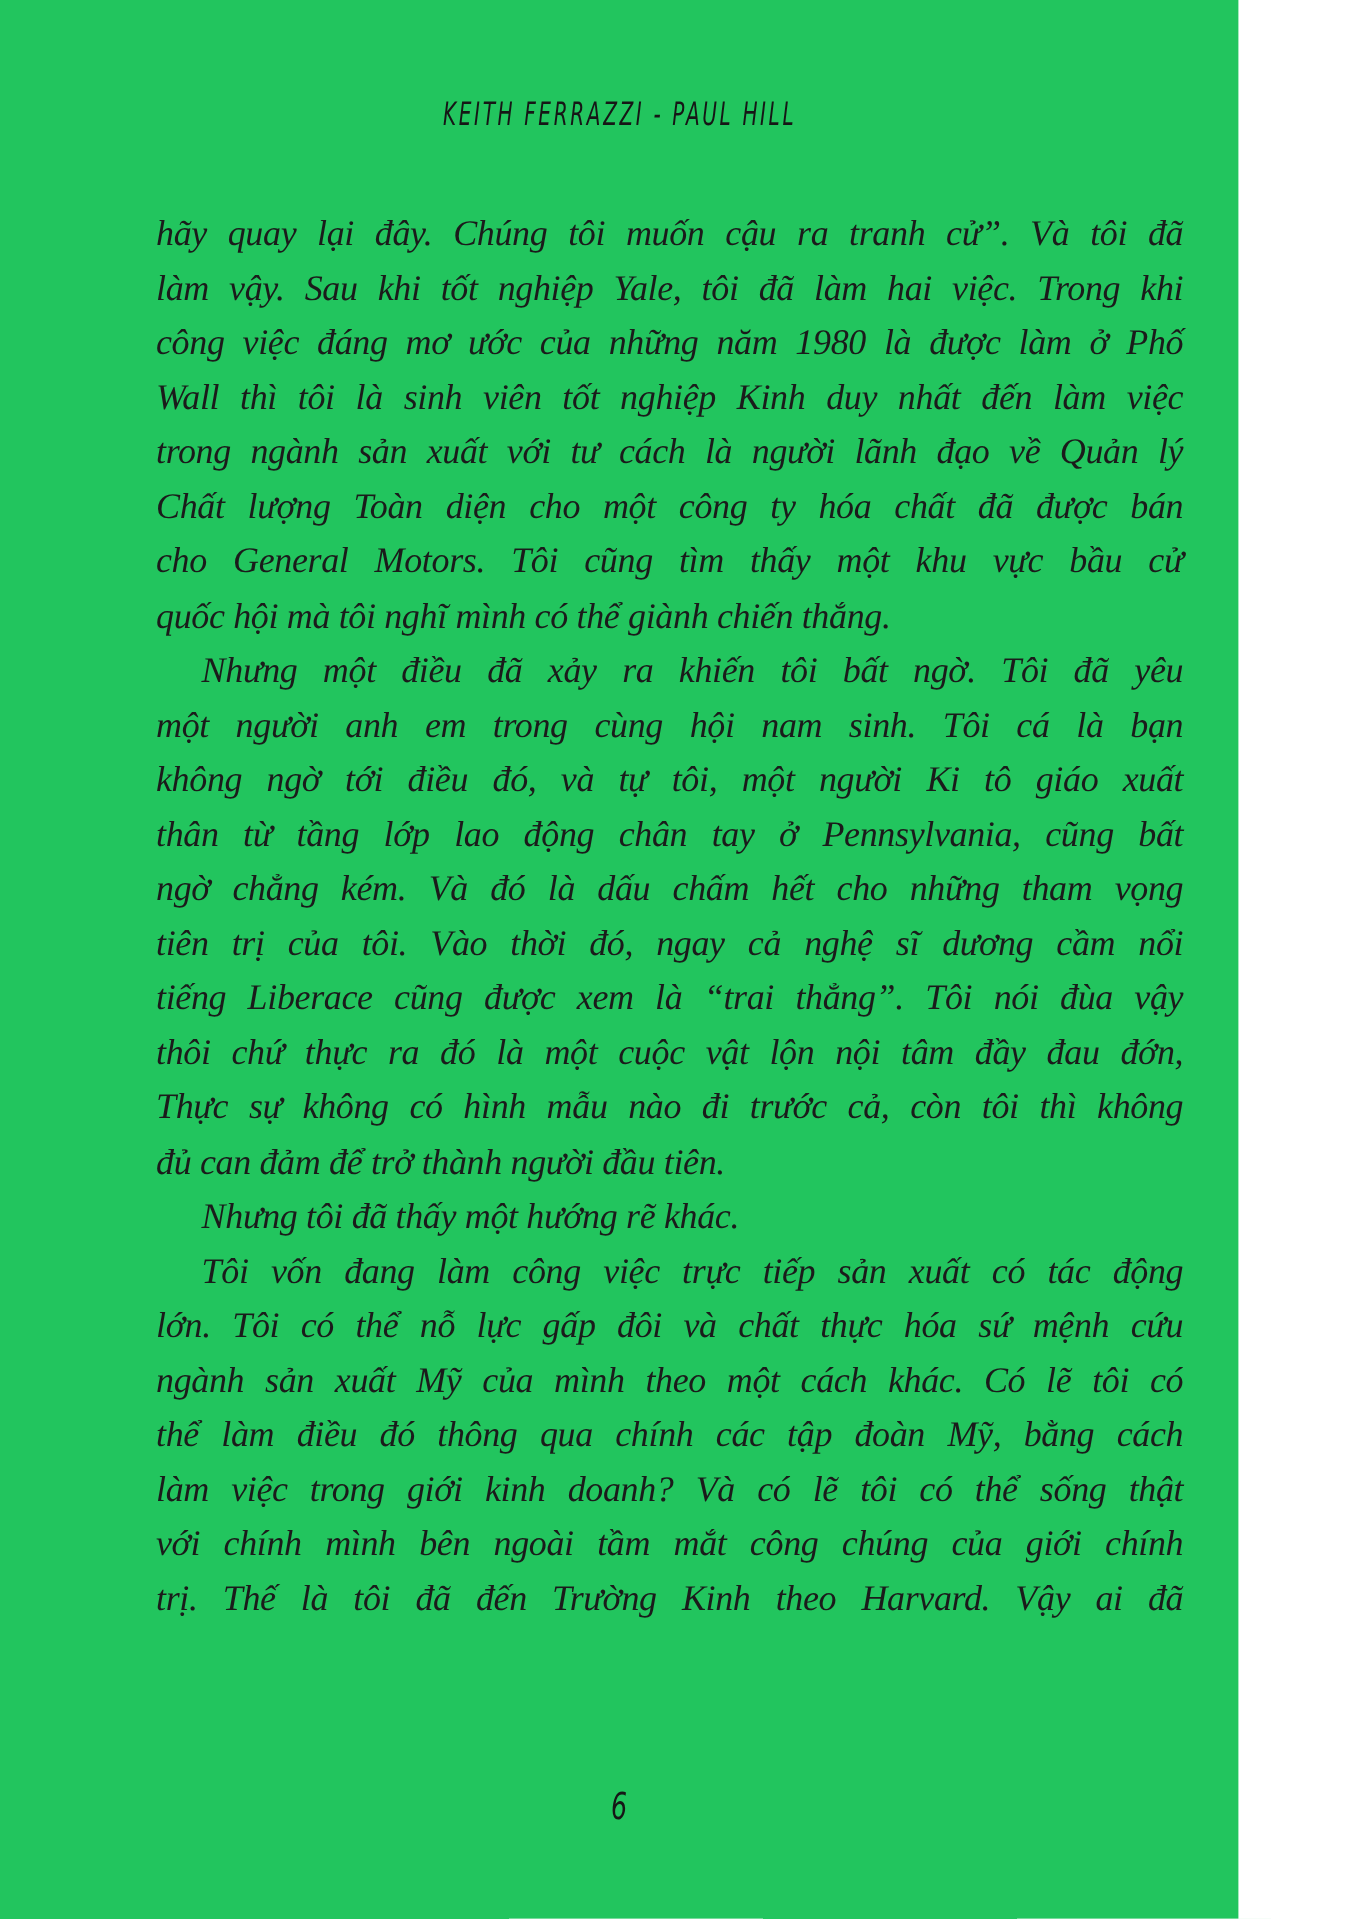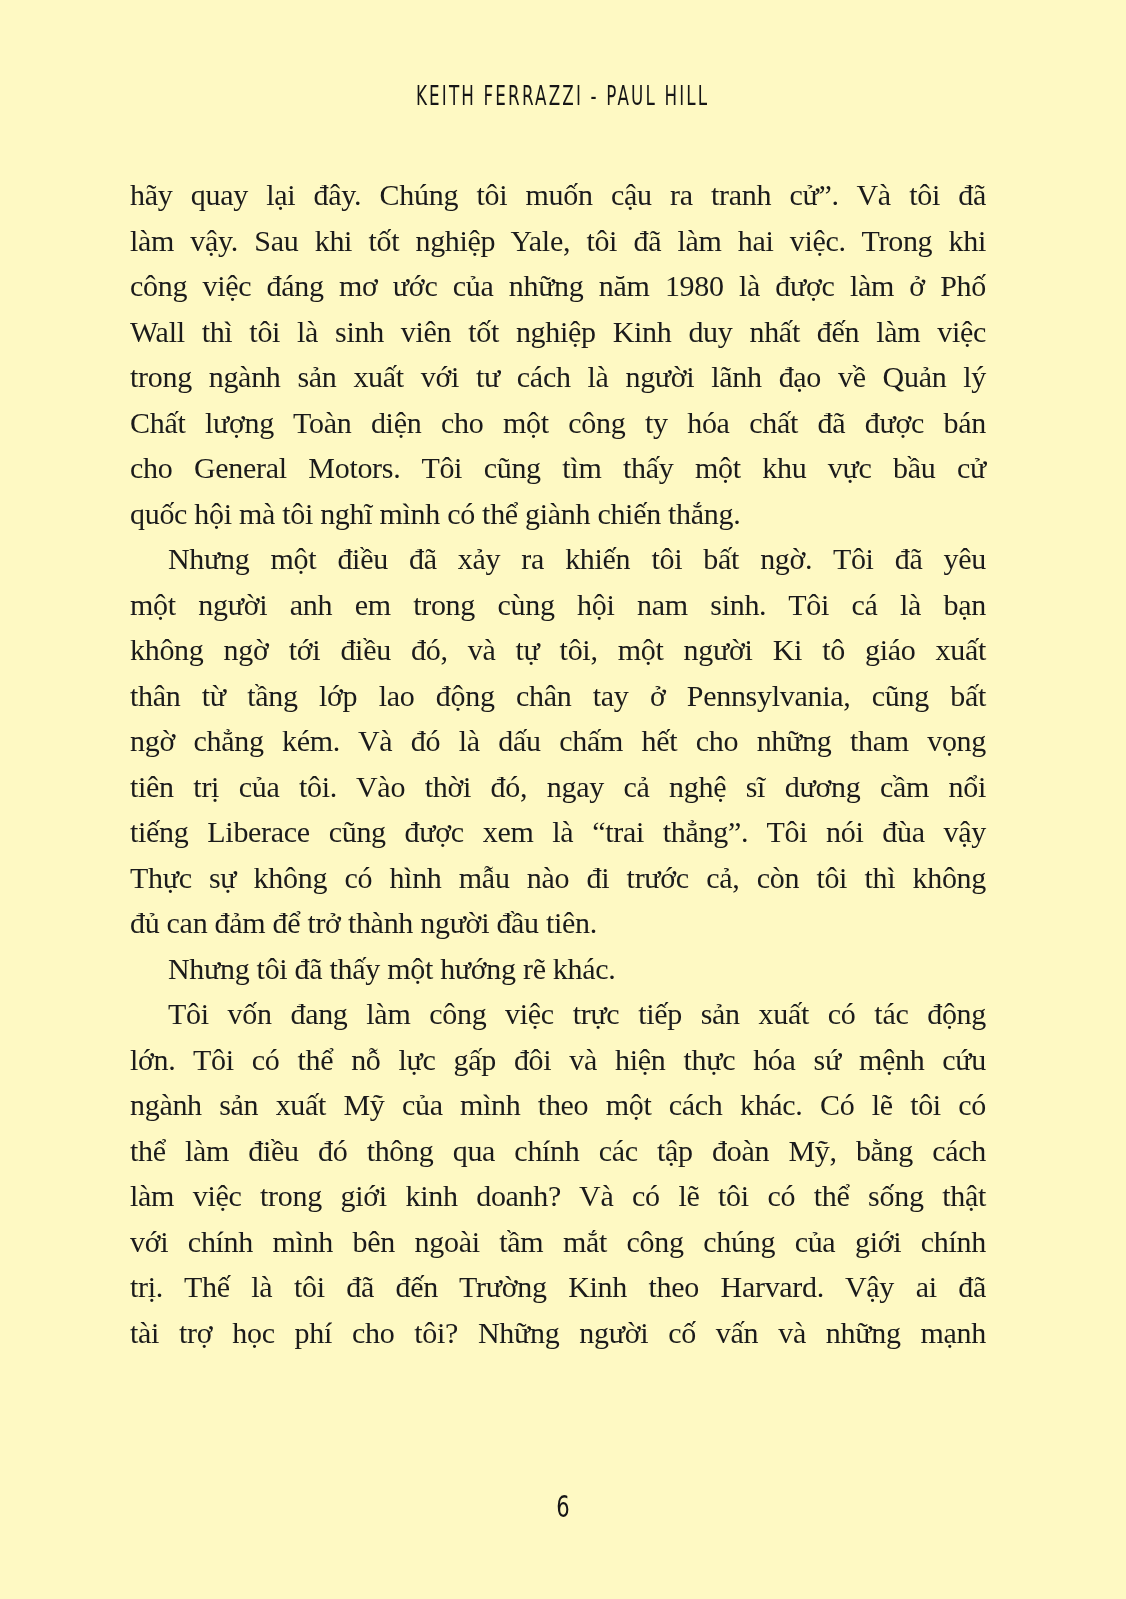--- a/index.html
+++ b/index.html
@@ -2,26 +2,27 @@
 <html><head>
 <meta charset="utf-8">
 <style>
   html, body {
     margin: 0;
     padding: 0;
     background: #ffffff;
   }
   .page {
     position: relative;
-    width: 1126px;
+    width: 1032px;
     height: 1599px;
-    background: #fef9c3;
+    background: #22c55e;
     color: #1b1b1b;
     font-family: "Liberation Serif", "DejaVu Serif", serif;
     overflow: hidden;
+    font-style: italic;
   }
   
   .running-header {
     position: absolute;
     top: 80px;
     left: 0;
     width: 100%;
     text-align: center;
   }
   .running-header .condensed {
@@ -96,35 +97,35 @@
         <div class="line para-end">quốc hội mà tôi nghĩ mình có thể giành chiến thắng.</div>
       </div>
       <div>
         <div class="line indent">Nhưng một điều đã xảy ra khiến tôi bất ngờ. Tôi đã yêu</div>
         <div class="line">một người anh em trong cùng hội nam sinh. Tôi cá là bạn</div>
         <div class="line">không ngờ tới điều đó, và tự tôi, một người Ki tô giáo xuất</div>
         <div class="line">thân từ tầng lớp lao động chân tay ở Pennsylvania, cũng bất</div>
         <div class="line">ngờ chẳng kém. Và đó là dấu chấm hết cho những tham vọng</div>
         <div class="line">tiên trị của tôi. Vào thời đó, ngay cả nghệ sĩ dương cầm nổi</div>
         <div class="line">tiếng Liberace cũng được xem là “trai thẳng”. Tôi nói đùa vậy</div>
+        <div class="line">thôi chứ thực ra đó là một cuộc vật lộn nội tâm đầy đau đớn,</div>
         <div class="line">Thực sự không có hình mẫu nào đi trước cả, còn tôi thì không</div>
         <div class="line para-end">đủ can đảm để trở thành người đầu tiên.</div>
       </div>
       <div>
         <div class="line indent para-end">Nhưng tôi đã thấy một hướng rẽ khác.</div>
       </div>
       <div>
         <div class="line indent">Tôi vốn đang làm công việc trực tiếp sản xuất có tác động</div>
-        <div class="line">lớn. Tôi có thể nỗ lực gấp đôi và hiện thực hóa sứ mệnh cứu</div>
+        <div class="line">lớn. Tôi có thể nỗ lực gấp đôi và chất thực hóa sứ mệnh cứu</div>
         <div class="line">ngành sản xuất Mỹ của mình theo một cách khác. Có lẽ tôi có</div>
         <div class="line">thể làm điều đó thông qua chính các tập đoàn Mỹ, bằng cách</div>
         <div class="line">làm việc trong giới kinh doanh? Và có lẽ tôi có thể sống thật</div>
         <div class="line">với chính mình bên ngoài tầm mắt công chúng của giới chính</div>
         <div class="line">trị. Thế là tôi đã đến Trường Kinh theo Harvard. Vậy ai đã</div>
-        <div class="line">tài trợ học phí cho tôi? Những người cố vấn và những mạnh</div>
       </div>
     </div>
 
   <div class="page-number-wrap">
     <span class="condensed">6</span>
   </div>
 
 </div>
 
 </body></html>

